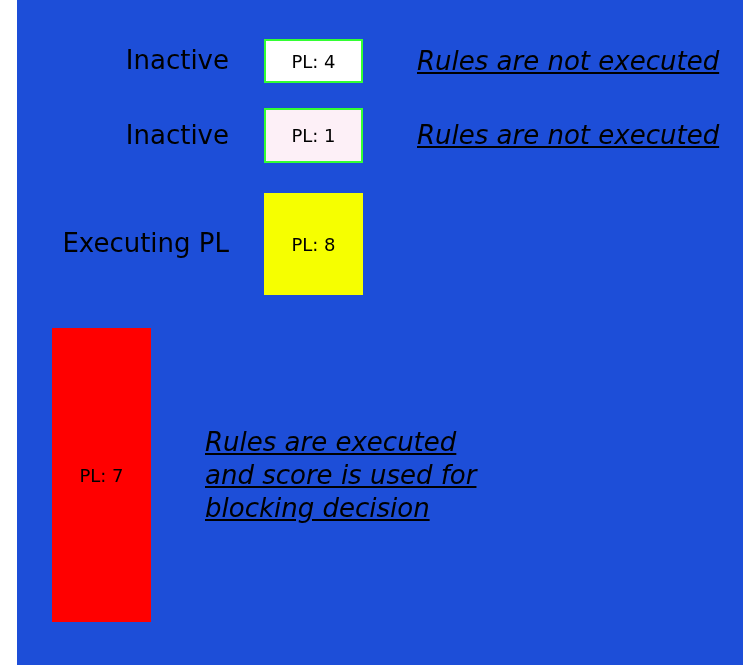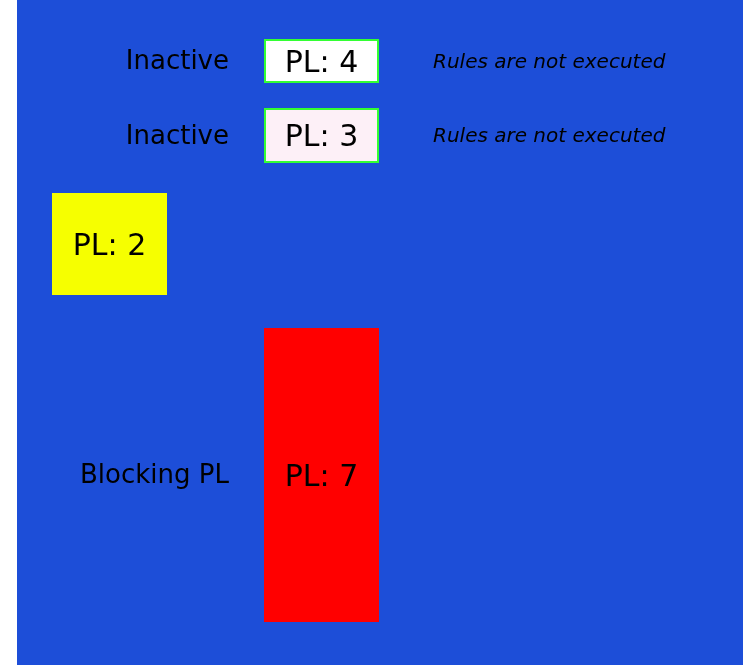--- a/index.html
+++ b/index.html
@@ -29,39 +29,40 @@
     width: 212px;
     text-align: right;
     font-size: 26px;
     line-height: 1.15;
     color: #000000;
   }
   .row .box {
     flex: none;
     box-sizing: border-box;
     margin-left: 35px;
-    width: 115px;
+    width: 99px;
     height: 100%;
     display: flex;
     align-items: center;
     justify-content: center;
-    font-size: 30px;
+    font-size: 18px;
     color: #000000;
   }
   .row .box.bordered {
     border-width: 2px;
     border-style: solid;
   }
   .row .desc {
     margin-left: 54px;
     font-style: italic;
-    font-size: 20px;
+    font-size: 26px;
     line-height: 33px;
     white-space: pre-line;
     color: #000000;
+    text-decoration: underline;
   }
   
   .row-pl4 { top: 39px;  height: 44px;  }
   .row-pl3 { top: 108px; height: 55px;  }
   .row-pl2 { top: 193px; height: 102px; }
   .row-pl1 { top: 328px; height: 294px; }
 </style>
 </head>
 <body>
 
@@ -71,31 +72,34 @@
     <div class="label">Inactive</div>
     <div class="box bordered" style="background-color: rgb(255, 255, 255); border-color: rgb(51, 255, 51);">
       <span>PL: 4</span>
     </div>
     <div class="desc">Rules are not executed</div>
   </section>
 
   <section class="row row-pl3">
     <div class="label">Inactive</div>
     <div class="box bordered" style="background-color: rgb(253, 240, 247); border-color: rgb(51, 255, 51);">
-      <span>PL: 3</span>
+      <span>PL: 1</span>
     </div>
     <div class="desc">Rules are not executed</div>
   </section>
 
   <section class="row row-pl2">
+    <div class="label">Executing PL</div>
     <div class="box" style="background-color: rgb(246, 255, 0);">
-      <span>PL: 2</span>
+      <span>PL: 8</span>
     </div>
   </section>
 
   <section class="row row-pl1">
-    <div class="label">Blocking PL</div>
     <div class="box" style="background-color: rgb(255, 0, 0);">
       <span>PL: 7</span>
     </div>
+    <div class="desc">Rules are executed
+and score is used for
+blocking decision</div>
   </section>
 
 </div>
 
 </body></html>

